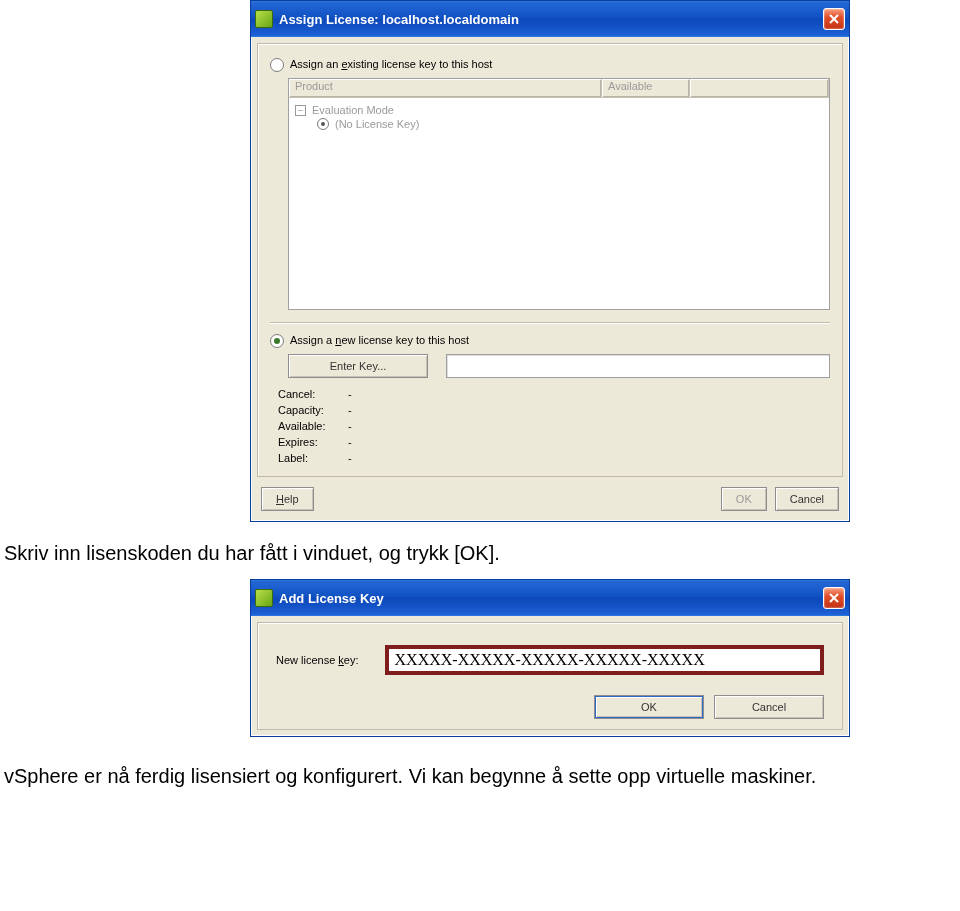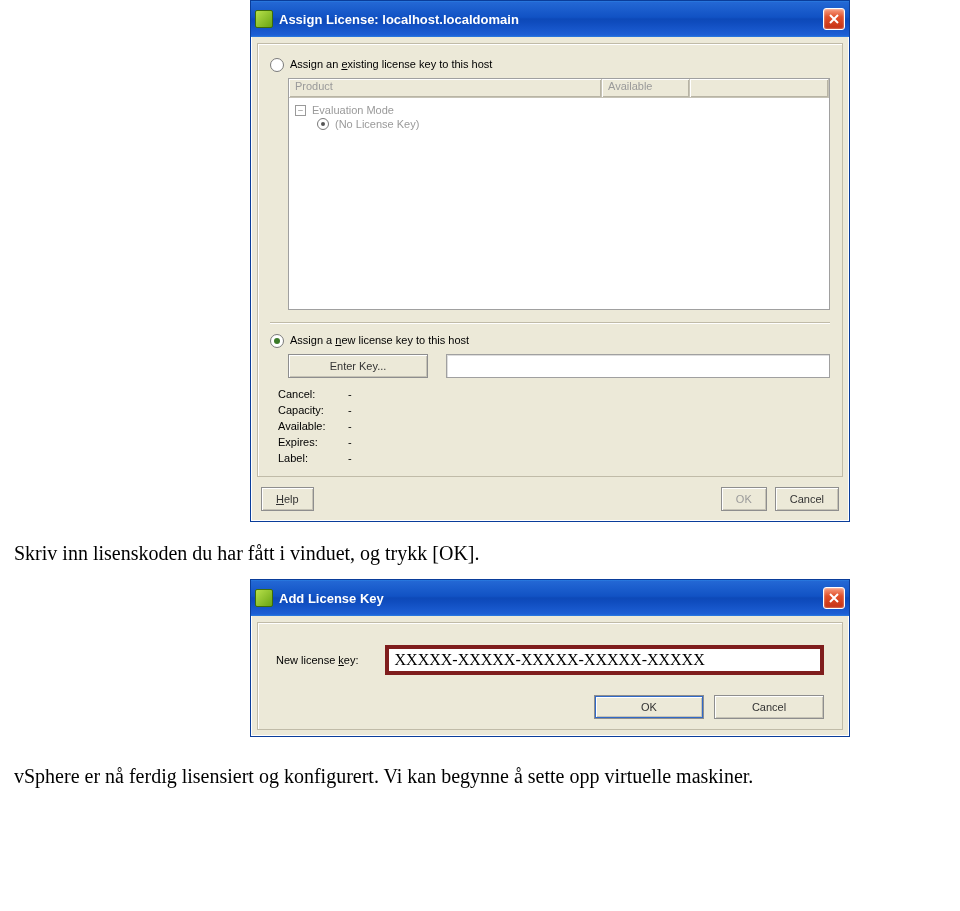--- a/index.html
+++ b/index.html
@@ -4,24 +4,24 @@
 <style>
   body {
     margin: 0;
     padding: 0;
     background: #fff;
     font-family: "Tahoma", "Segoe UI", sans-serif;
     font-size: 11px;
     width: 960px;
   }
   .page-text {
-    font-family: Liberation Serif, serif;
+    font-family: Liberation Sans, sans-serif;
     font-size: 20px;
     color: #000;
-    margin: 10px 0 14px 14px;
+    margin: 10px 0 14px 4px;
   }
 
   
   .window {
     border: 1px solid #0a3d9a;
     background: #ece9d8;
     margin-bottom: 20px;
     box-shadow: 0 0 0 1px #ffffff inset;
   }
   .titlebar {

